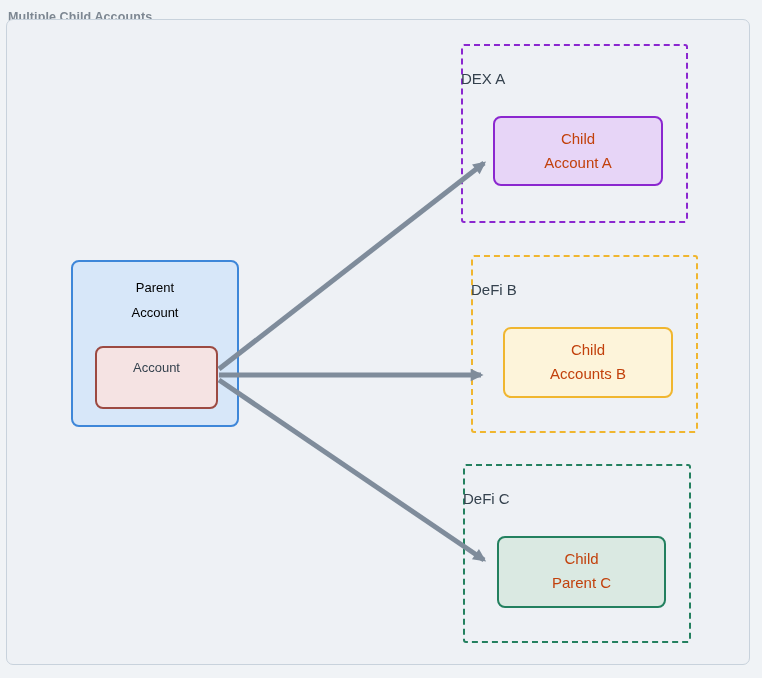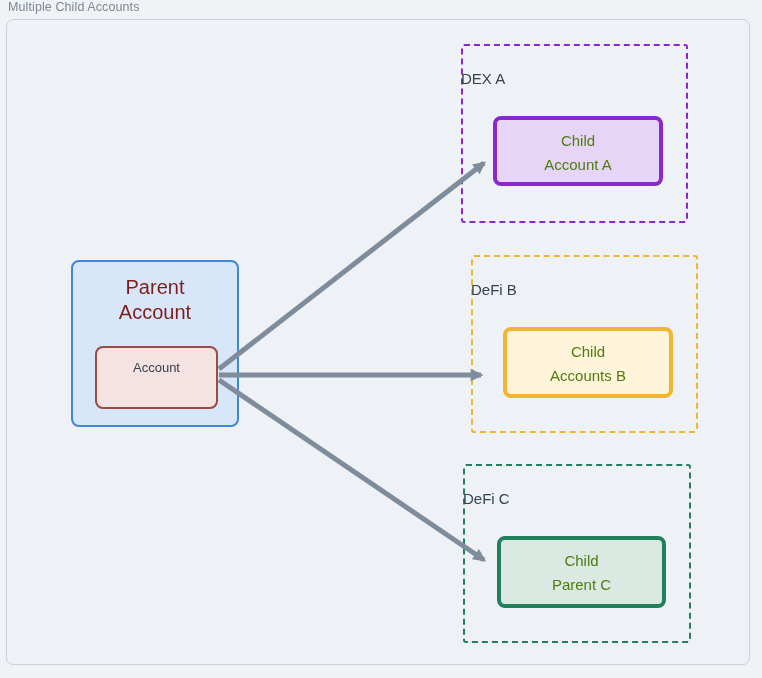--- a/index.html
+++ b/index.html
@@ -10,23 +10,23 @@
   .page {
     position: relative;
     width: 762px;
     height: 678px;
     background: #f0f3f6;
     overflow: hidden;
   }
   .page-title {
     position: absolute;
     left: 8px;
-    top: 0;
+    top: 10px;
     font-size: 12.5px;
-    font-weight: 400;
+    font-weight: 700;
     color: #7d8792;
     letter-spacing: 0.1px;
   }
   .outer-container {
     position: absolute;
     left: 6px;
     top: 19px;
     width: 744px;
     height: 646px;
     background: #eef1f5;
@@ -40,24 +40,24 @@
     top: 259px;
     width: 168px;
     height: 167px;
     background: #d7e7f9;
     border: 2px solid #3e87d9;
     border-radius: 8px;
   }
   .parent-label {
     margin-top: 13px;
     text-align: center;
-    font-size: 20px;
+    font-size: 13px;
     line-height: 25px;
     font-weight: 500;
-    color: #7f1d1d;
+    color: #000000;
   }
   .capability-box {
     position: absolute;
     left: 22px;
     top: 84px;
     width: 123px;
     height: 63px;
     background: #f5e3e3;
     border: 2px solid #9c4a42;
     border-radius: 8px;
@@ -80,27 +80,27 @@
     position: absolute;
     top: 26px;
     left: 0;
     width: 100%;
     font-size: 15px;
     font-weight: 500;
     color: #35424e;
   }
   .child-box {
     position: absolute;
-    border: 4px solid #14b8a6;
+    border: 2px solid #14b8a6;
     border-radius: 8px;
     text-align: center;
     font-size: 15px;
     line-height: 24px;
     font-weight: 500;
-    color: #4d7c0f;
+    color: #c2410c;
     padding-top: 9px;
   }
   .group-a { left: 460px; top: 43px;  width: 227px; height: 179px; }
   .group-a .child-box { left: 32px; top: 72px; width: 170px; height: 70px; }
   .group-b { left: 460px; top: 254px; width: 227px; height: 178px; }
   .group-b .child-box { left: 32px; top: 72px; width: 170px; height: 71px; }
   .group-c { left: 462px; top: 463px; width: 228px; height: 179px; }
   .group-c .child-box { left: 34px; top: 72px; width: 169px; height: 72px; }
   
   .arrows-svg {

